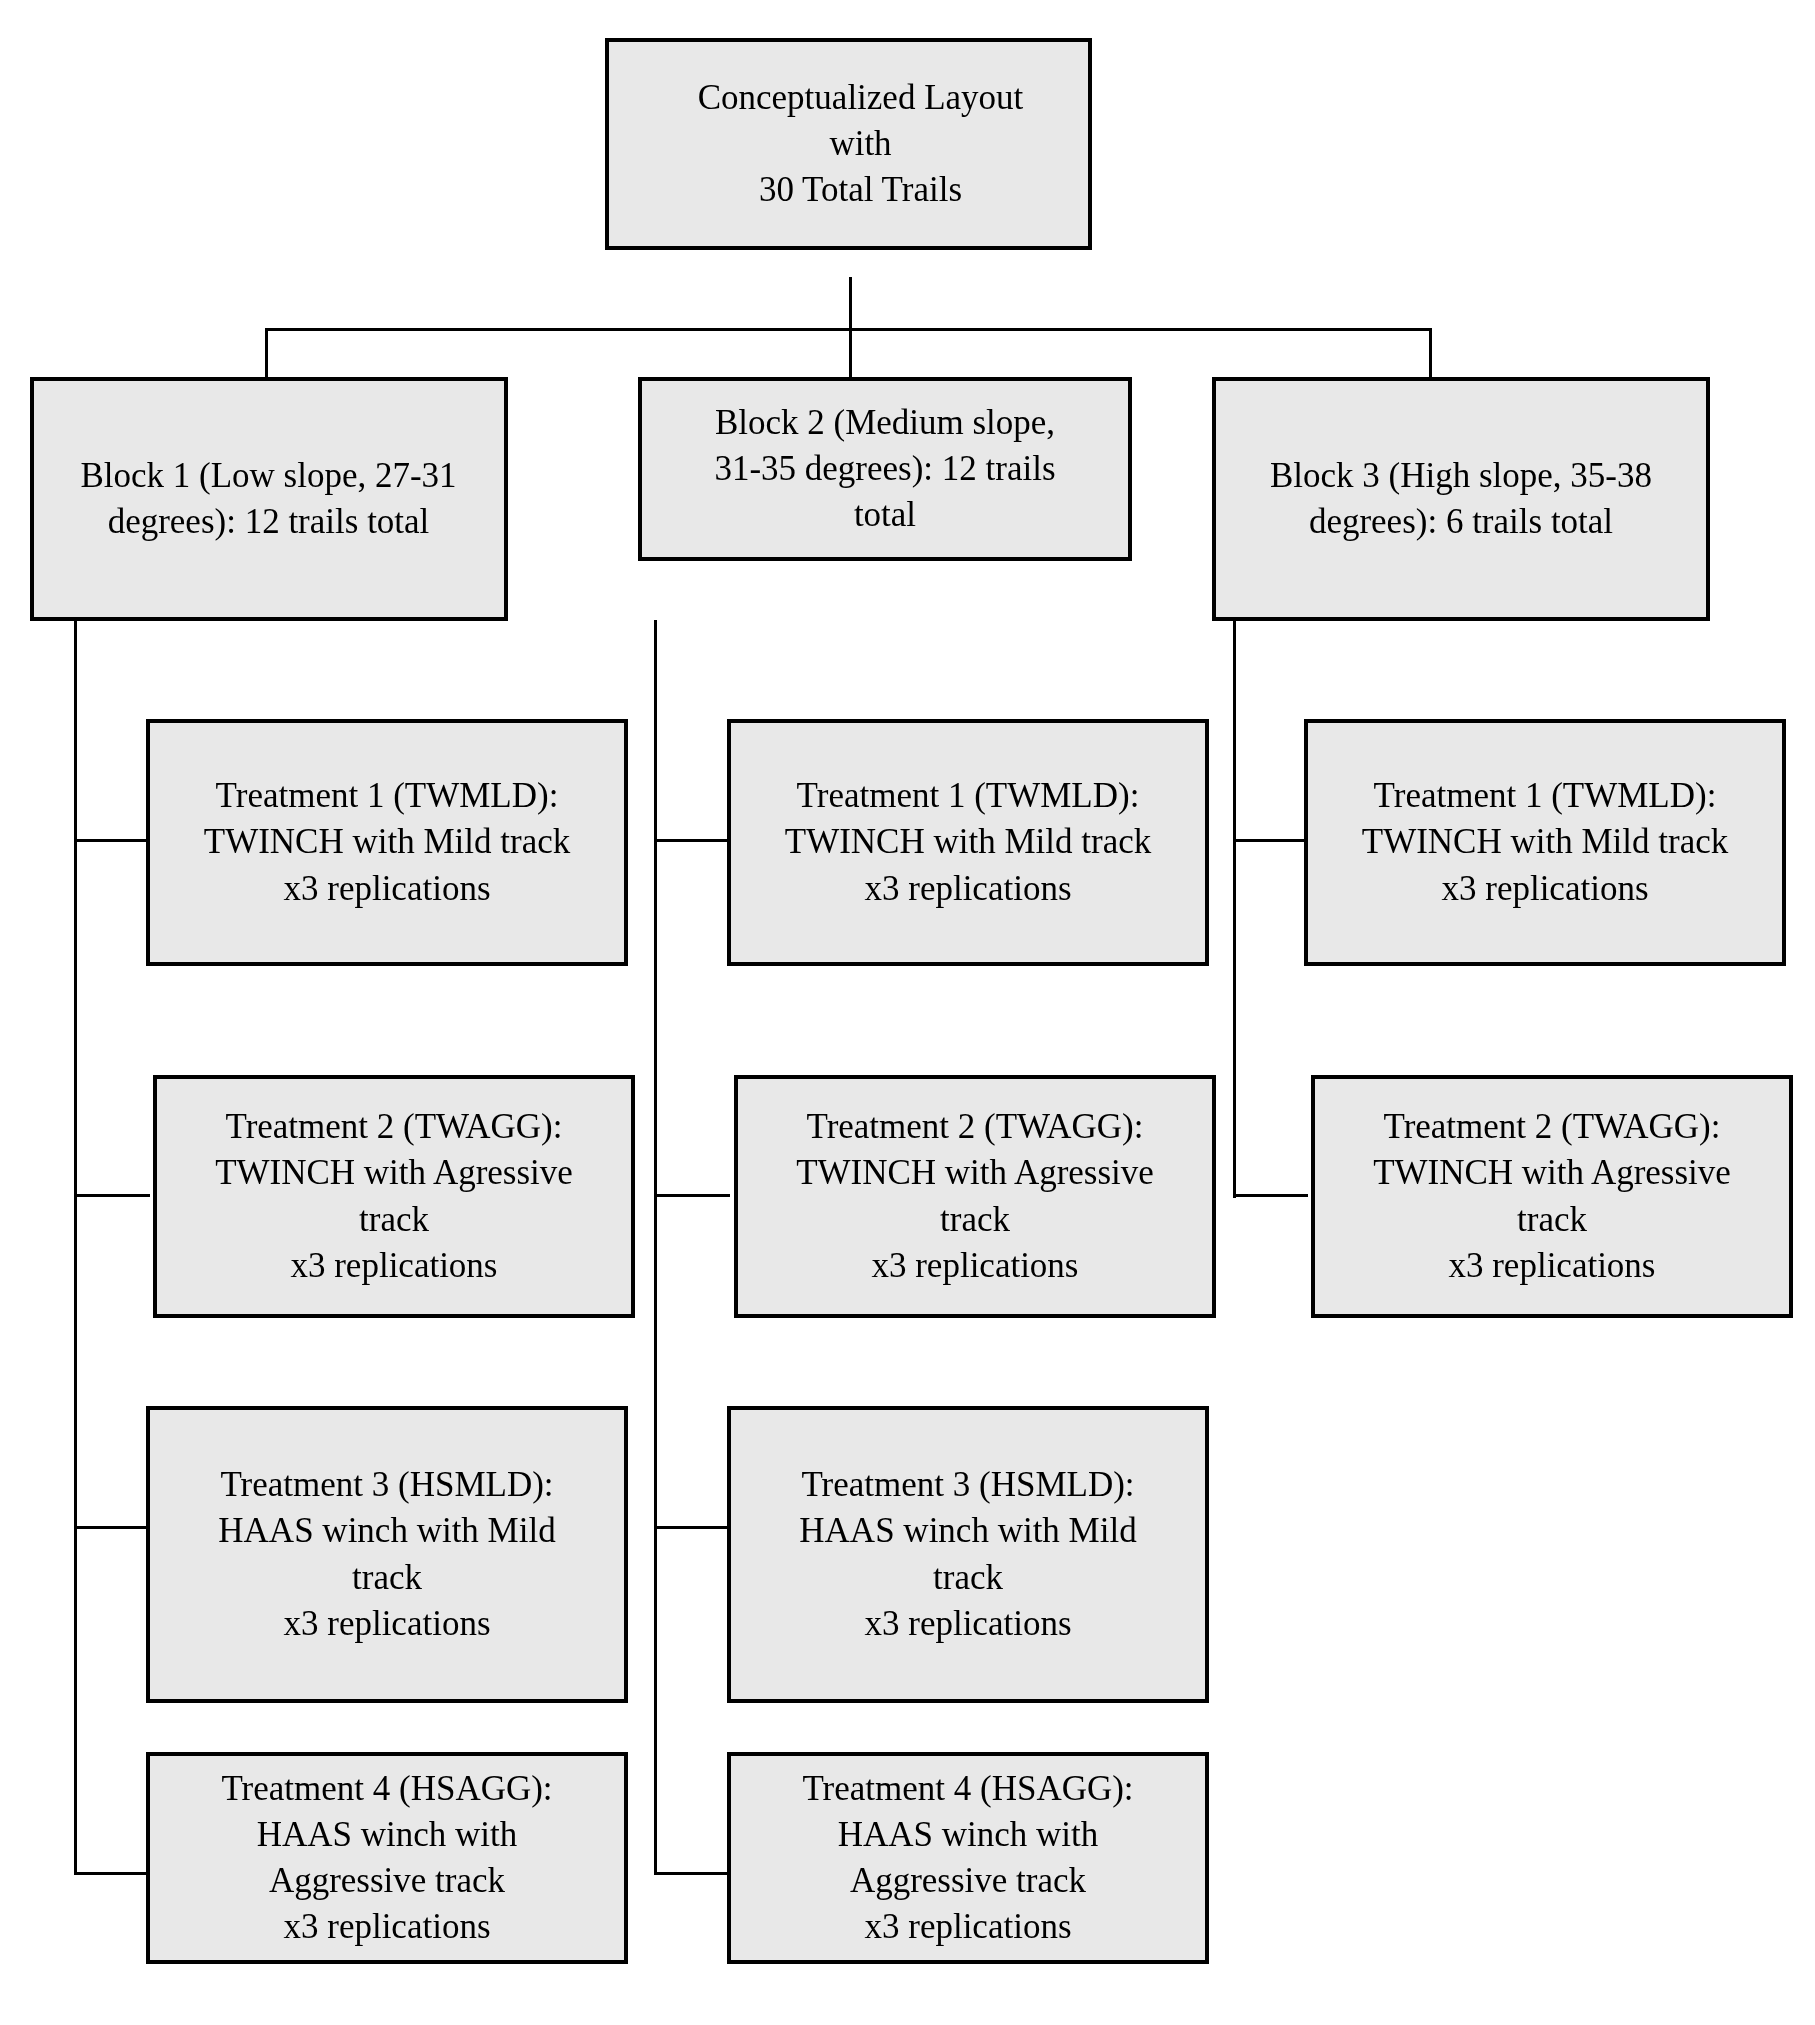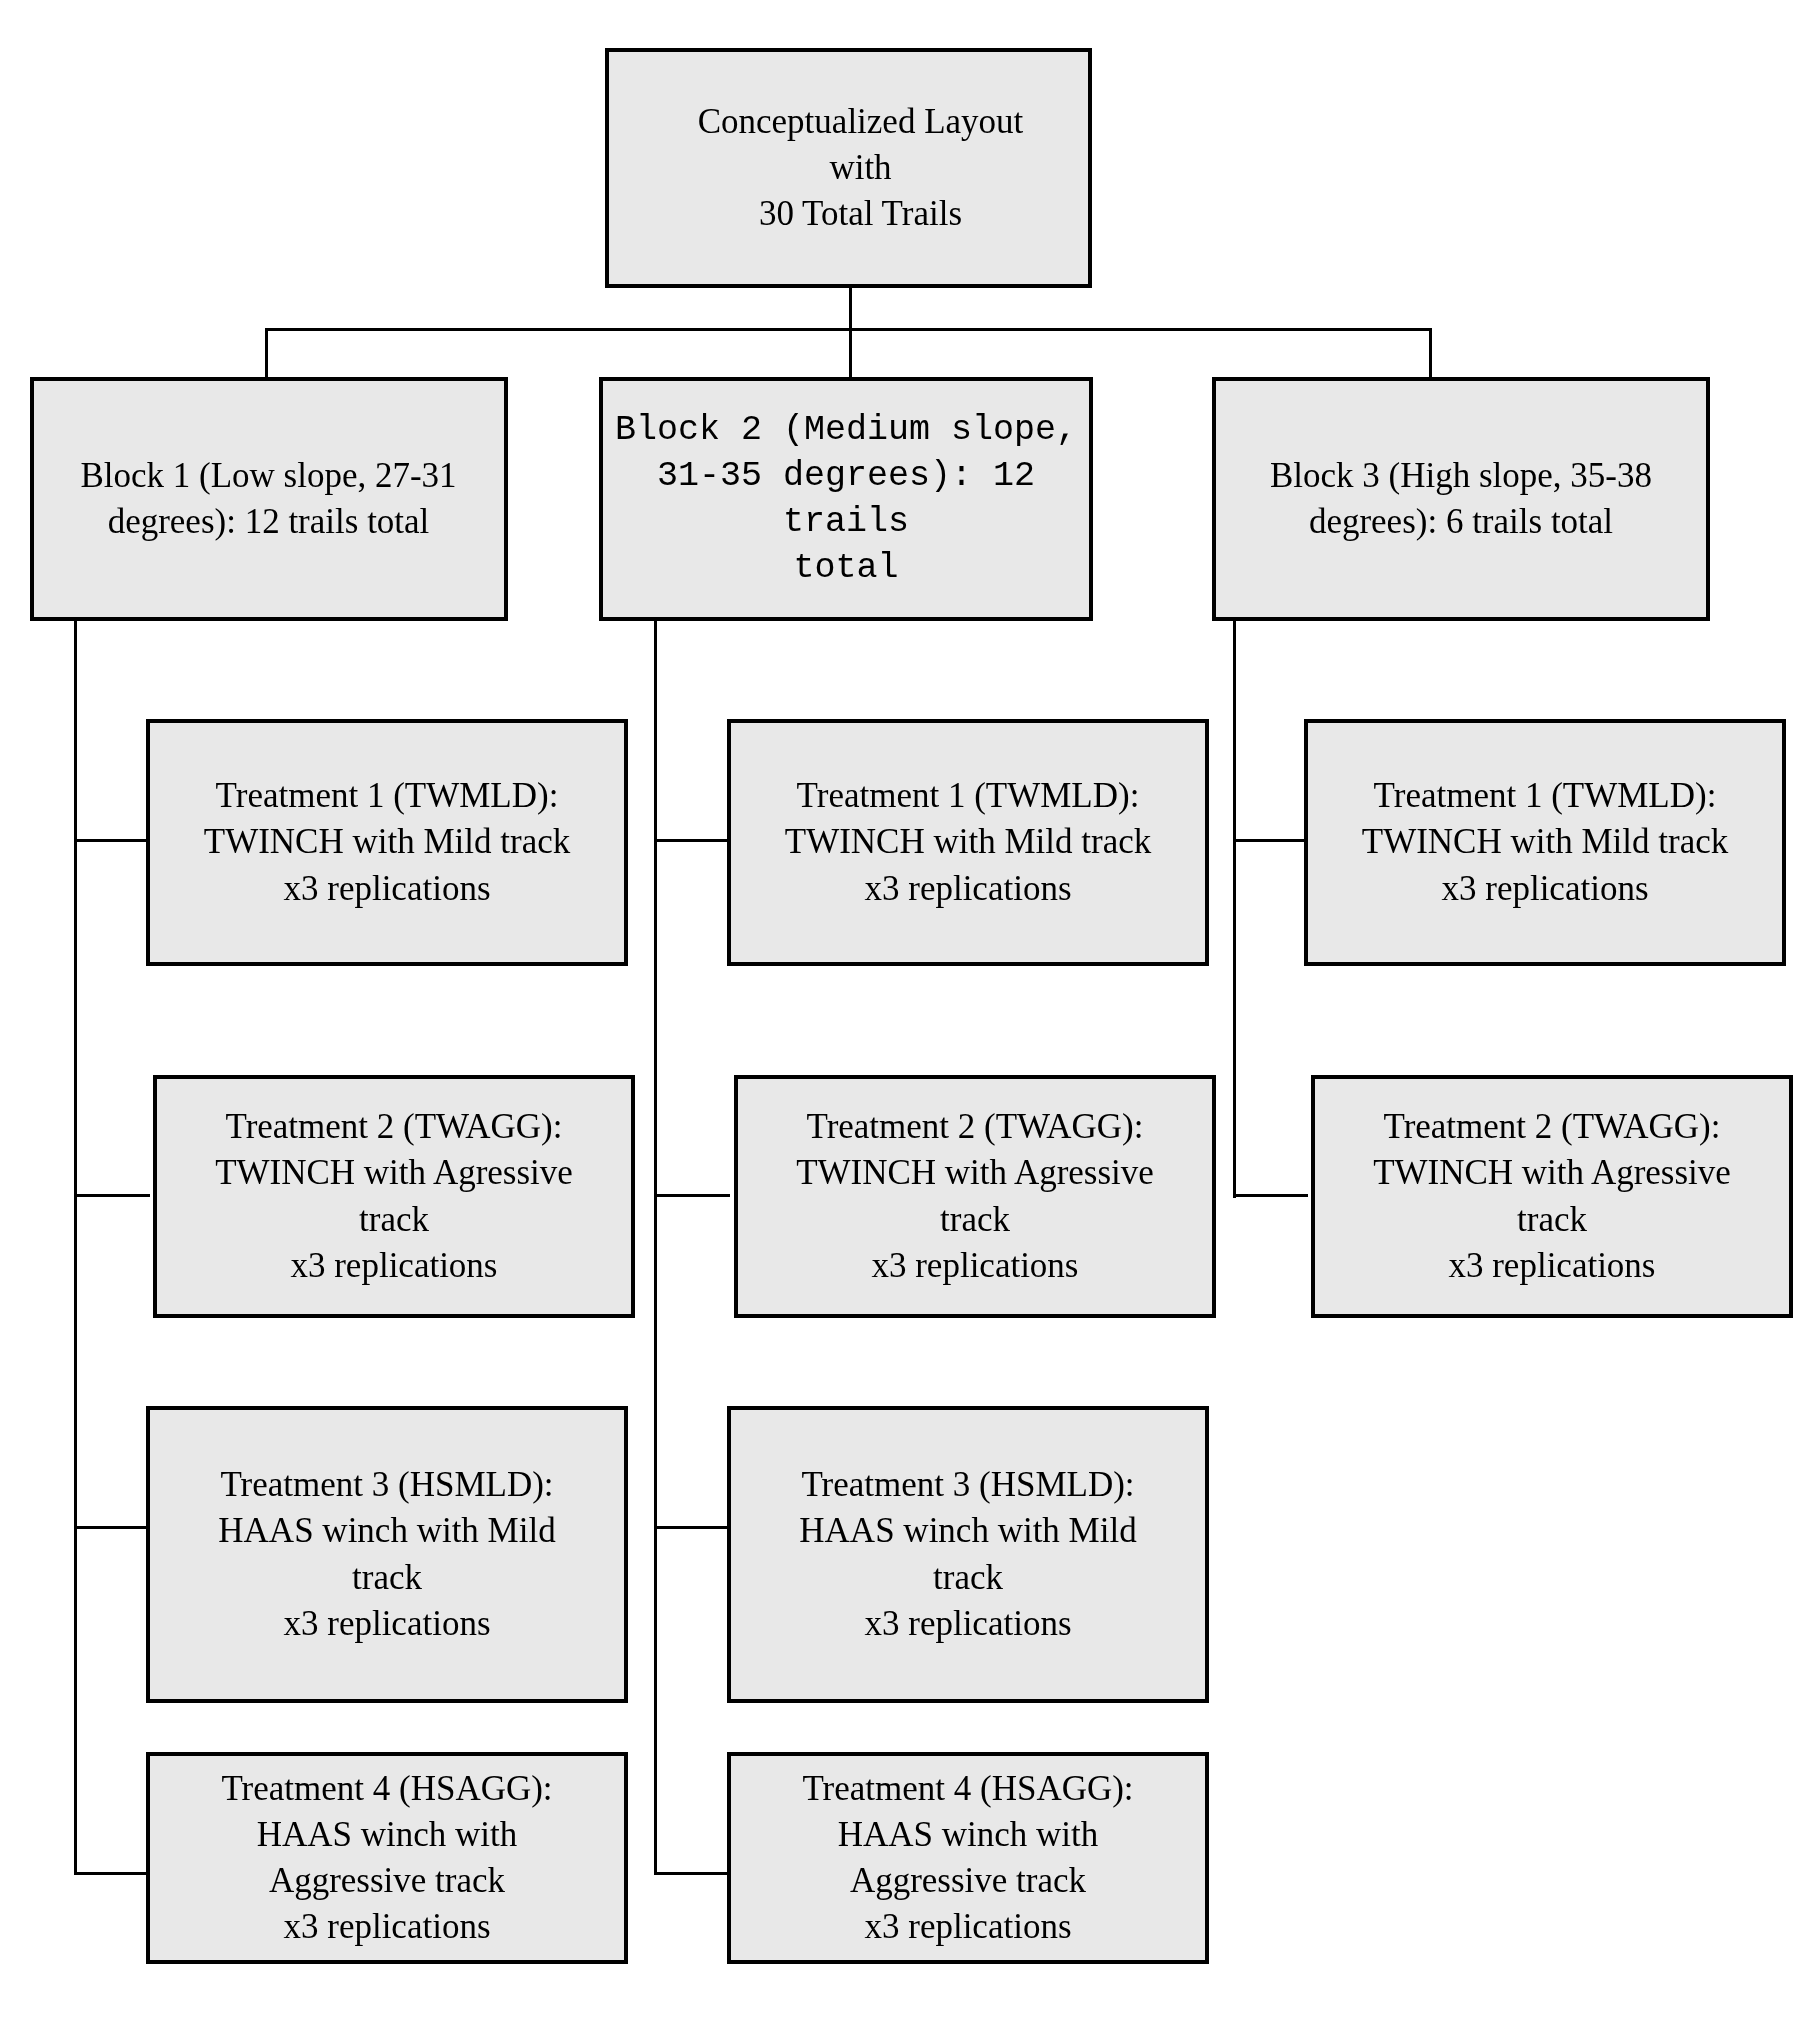--- a/index.html
+++ b/index.html
@@ -26,23 +26,23 @@
     white-space: pre-line;
     font-size: 35px;
     line-height: 1.32;
     padding: 0 10.7px;
   }
   .line {
     position: absolute;
     background: #000000;
   }
   
-  .root-box   { left:605px; top:48px;  width:487px; height:240px;padding-left:24px; }
+  .root-box   { left:605px; top:38px;  width:487px; height:212px;padding-left:24px; }
   .block-1    { left:29.5px;   top:377px; width:478px; height:244px;text-align:center; }
-  .block-2    { left:599px; top:377px; width:494px; height:244px;font-family:Liberation Mono, monospace; }
+  .block-2    { left:638px; top:377px; width:494px; height:184px; }
   .block-3    { left:1212px; top:377px; width:498px; height:244px; }
 
   .col1 { left:146px;  width:482px; }
   .col2 { left:727px; width:482px; }
   .col3 { left:1304px; width:482px; }
   .row1 { top:719px; height:247px; }
   .row2 { top:1075px; height:243px;margin-left:7px; }
   .row3 { top:1406px; height:297px; }
   .row4 { top:1752px; height:212px; }
 

